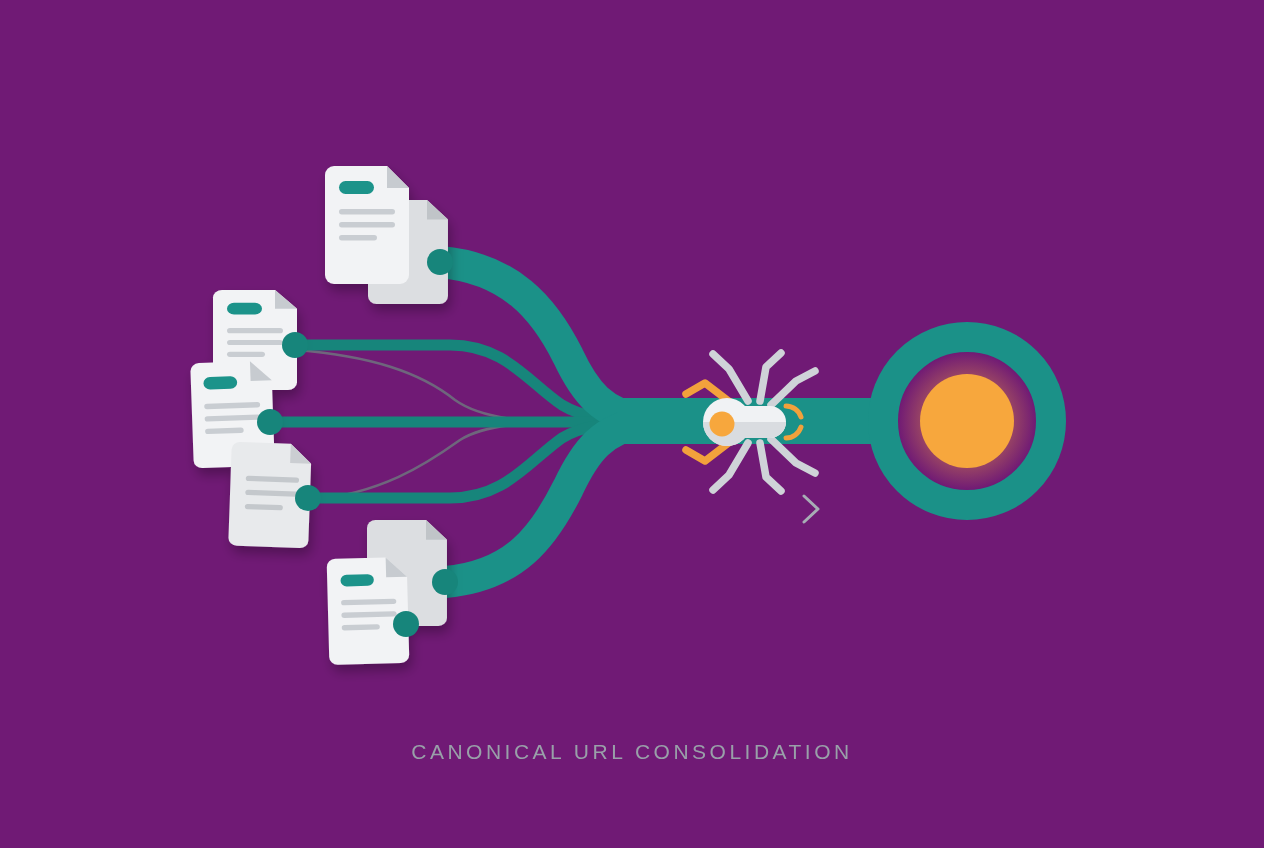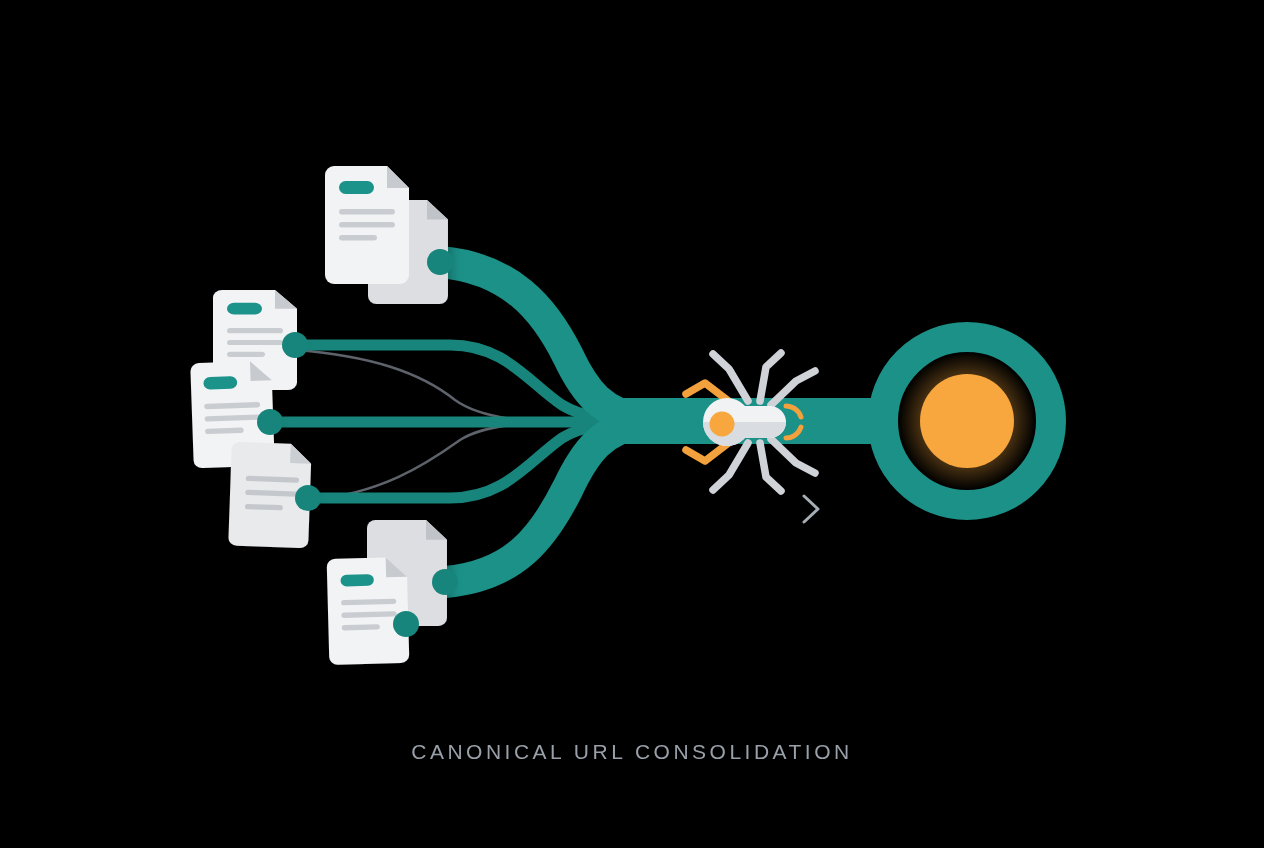--- a/index.html
+++ b/index.html
@@ -1,19 +1,19 @@
 <!DOCTYPE html>
 <html><head>
 <meta charset="utf-8">
 <style>
   html,body{margin:0;padding:0;background:#14171c;}
   .stage{
     position:relative;
     width:1264px;height:848px;
-    background:#000000;
+    background:#701a75;
     overflow:hidden;
     font-family:"Liberation Sans","DejaVu Sans",sans-serif;
     text-decoration:underline;
   }
   .stage svg{position:absolute;left:0;top:0;}
   .title{
     position:absolute;
     left:0;right:0;
     top:740px;
     text-align:center;

